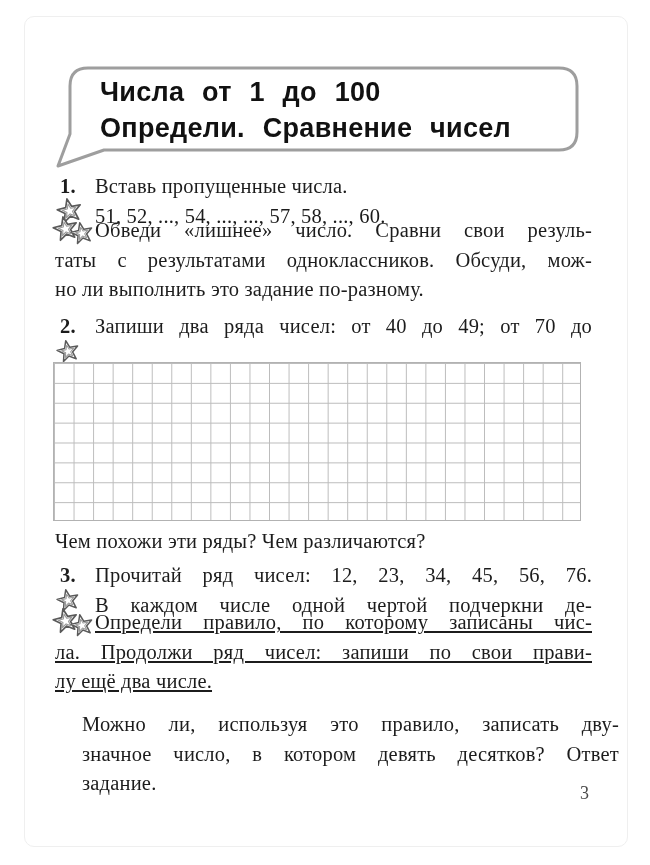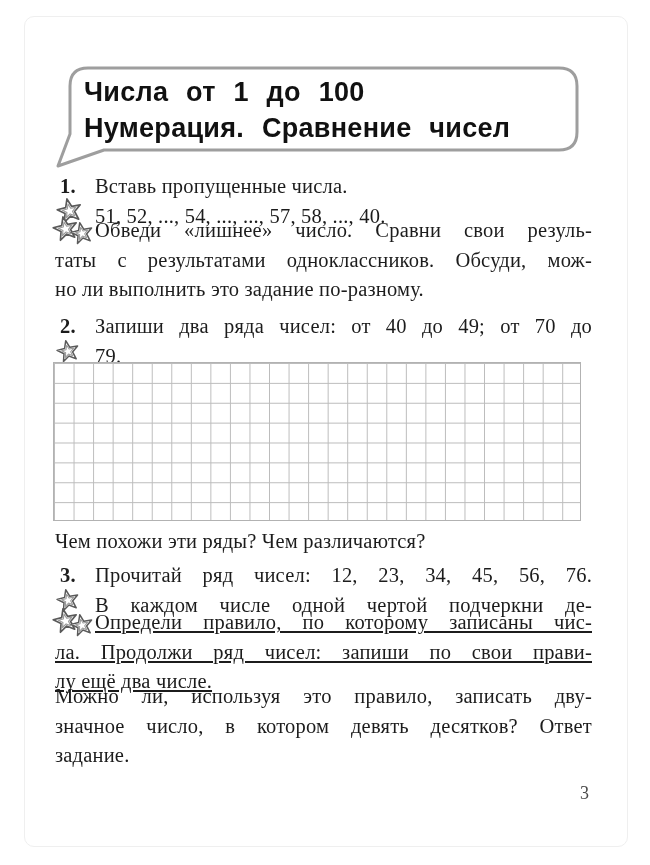--- a/index.html
+++ b/index.html
@@ -11,21 +11,21 @@
     color:#1c1c1c;
     overflow:hidden;
   }
   .scan-edge{
     position:absolute;left:24px;top:16px;right:22px;bottom:18px;
     border:1px solid #efefef;border-radius:10px;pointer-events:none;
   }
   
   .bubble-svg{position:absolute;left:0;top:0;width:650px;height:190px;}
   .title-text{
-    position:absolute;left:84px;top:74px;width:480px;
+    position:absolute;left:100px;top:74px;width:480px;
     font-family:"Liberation Sans", sans-serif;
     font-weight:bold;font-size:27px;line-height:36px;
     letter-spacing:.3px;word-spacing:10px;color:#111;
   }
   
   .block{position:absolute;left:55px;width:537px;font-size:20.5px;line-height:29.5px;letter-spacing:.2px;}
   .line{min-height:29.5px;}
   .j{text-align:justify;text-align-last:justify;}
   .ind{padding-left:40px;}
   .num{
@@ -57,33 +57,33 @@
 <body>
 
 <div class="page">
   <div class="scan-edge"></div>
 
   <svg class="bubble-svg" viewBox="0 0 650 190">
     <path d="M 88 68 H 559 Q 577 68 577 86 V 132 Q 577 150 559 150 H 104 L 58 166 L 70 134 V 86 Q 70 68 88 68 Z" fill="#ffffff" stroke="#9e9e9e" stroke-width="3" stroke-linejoin="round"></path>
   </svg>
   <div class="title-text">
     <div>Числа от 1 до 100</div>
-    <div>Нумерация. Сравнение чисел</div>
+    <div>Определи. Сравнение чисел</div>
   </div>
 
   <div class="block" style="top:172px;">
     <span class="num">1.</span>
     <span class="star-marker">
       <svg class="star" viewBox="0 0 24 25">
         <polygon points="12,1.5 14.7,8.8 22.5,9.1 16.4,13.9 18.5,21.4 12,17.1 5.5,21.4 7.6,13.9 1.5,9.1 9.3,8.8" fill="#fff" stroke="#5a5a5a" stroke-width="1.5" stroke-linejoin="round"></polygon>
         <polygon points="12,1.5 14.7,8.8 22.5,9.1 16.4,13.9 18.5,21.4 12,17.1 5.5,21.4 7.6,13.9 1.5,9.1 9.3,8.8" transform="translate(12 12.5) scale(0.58) translate(-12 -12.5)" fill="none" stroke="#9a9a9a" stroke-width="1.8" stroke-linejoin="round"></polygon>
       </svg>
     </span>
     <div class="line ind">Вставь пропущенные числа.</div>
-    <div class="line ind">51, 52, ..., 54, ..., ..., 57, 58, ..., 40.</div>
+    <div class="line ind">51, 52, ..., 54, ..., ..., 57, 58, ..., 60.</div>
   </div>
 
   <div class="block" style="top:216px;">
     <span class="dstar">
       <svg class="star s1" viewBox="0 0 24 25">
         <polygon points="12,1.5 14.7,8.8 22.5,9.1 16.4,13.9 18.5,21.4 12,17.1 5.5,21.4 7.6,13.9 1.5,9.1 9.3,8.8" fill="#fff" stroke="#5a5a5a" stroke-width="1.5" stroke-linejoin="round"></polygon>
         <polygon points="12,1.5 14.7,8.8 22.5,9.1 16.4,13.9 18.5,21.4 12,17.1 5.5,21.4 7.6,13.9 1.5,9.1 9.3,8.8" transform="translate(12 12.5) scale(0.58) translate(-12 -12.5)" fill="none" stroke="#9a9a9a" stroke-width="1.8" stroke-linejoin="round"></polygon>
       </svg>
       <svg class="star small s2" viewBox="0 0 24 25">
         <polygon points="12,1.5 14.7,8.8 22.5,9.1 16.4,13.9 18.5,21.4 12,17.1 5.5,21.4 7.6,13.9 1.5,9.1 9.3,8.8" fill="#fff" stroke="#5a5a5a" stroke-width="1.5" stroke-linejoin="round"></polygon>
@@ -97,21 +97,20 @@
 
   <div class="block" style="top:312px;">
     <span class="num">2.</span>
     <span class="star-marker" style="top:27px;">
       <svg class="star small" viewBox="0 0 24 25">
         <polygon points="12,1.5 14.7,8.8 22.5,9.1 16.4,13.9 18.5,21.4 12,17.1 5.5,21.4 7.6,13.9 1.5,9.1 9.3,8.8" fill="#fff" stroke="#5a5a5a" stroke-width="1.5" stroke-linejoin="round"></polygon>
         <polygon points="12,1.5 14.7,8.8 22.5,9.1 16.4,13.9 18.5,21.4 12,17.1 5.5,21.4 7.6,13.9 1.5,9.1 9.3,8.8" transform="translate(12 12.5) scale(0.58) translate(-12 -12.5)" fill="none" stroke="#9a9a9a" stroke-width="1.8" stroke-linejoin="round"></polygon>
       </svg>
     </span>
     <div class="line ind j">Запиши два ряда чисел: от 40 до 49; от 70 до</div>
-    <div class="line ind">79.</div>
   </div>
 
   <div class="grid"></div>
 
   <div class="block" style="top:527px;">
     <div class="line">Чем похожи эти ряды? Чем различаются?</div>
   </div>
 
   <div class="block" style="top:561px;">
     <span class="num">3.</span>
@@ -134,20 +133,20 @@
       <svg class="star small s2" viewBox="0 0 24 25">
         <polygon points="12,1.5 14.7,8.8 22.5,9.1 16.4,13.9 18.5,21.4 12,17.1 5.5,21.4 7.6,13.9 1.5,9.1 9.3,8.8" fill="#fff" stroke="#5a5a5a" stroke-width="1.5" stroke-linejoin="round"></polygon>
         <polygon points="12,1.5 14.7,8.8 22.5,9.1 16.4,13.9 18.5,21.4 12,17.1 5.5,21.4 7.6,13.9 1.5,9.1 9.3,8.8" transform="translate(12 12.5) scale(0.58) translate(-12 -12.5)" fill="none" stroke="#9a9a9a" stroke-width="1.8" stroke-linejoin="round"></polygon>
       </svg>
     </span>
     <div class="line ind j">Определи правило, по которому записаны чис-</div>
     <div class="line j">ла. Продолжи ряд чисел: запиши по свои прави-</div>
     <div class="line">лу ещё два числе.</div>
   </div>
 
-  <div class="block" style="top:682px;">
+  <div class="block" style="top:710px;margin-left:27px;">
     <div class="line j">Можно ли, используя это правило, записать дву-</div>
     <div class="line j">значное число, в котором девять десятков? Ответ</div>
     <div class="line">задание.</div>
   </div>
 
   <div class="pagenum">3</div>
 </div>
 
 </body></html>

